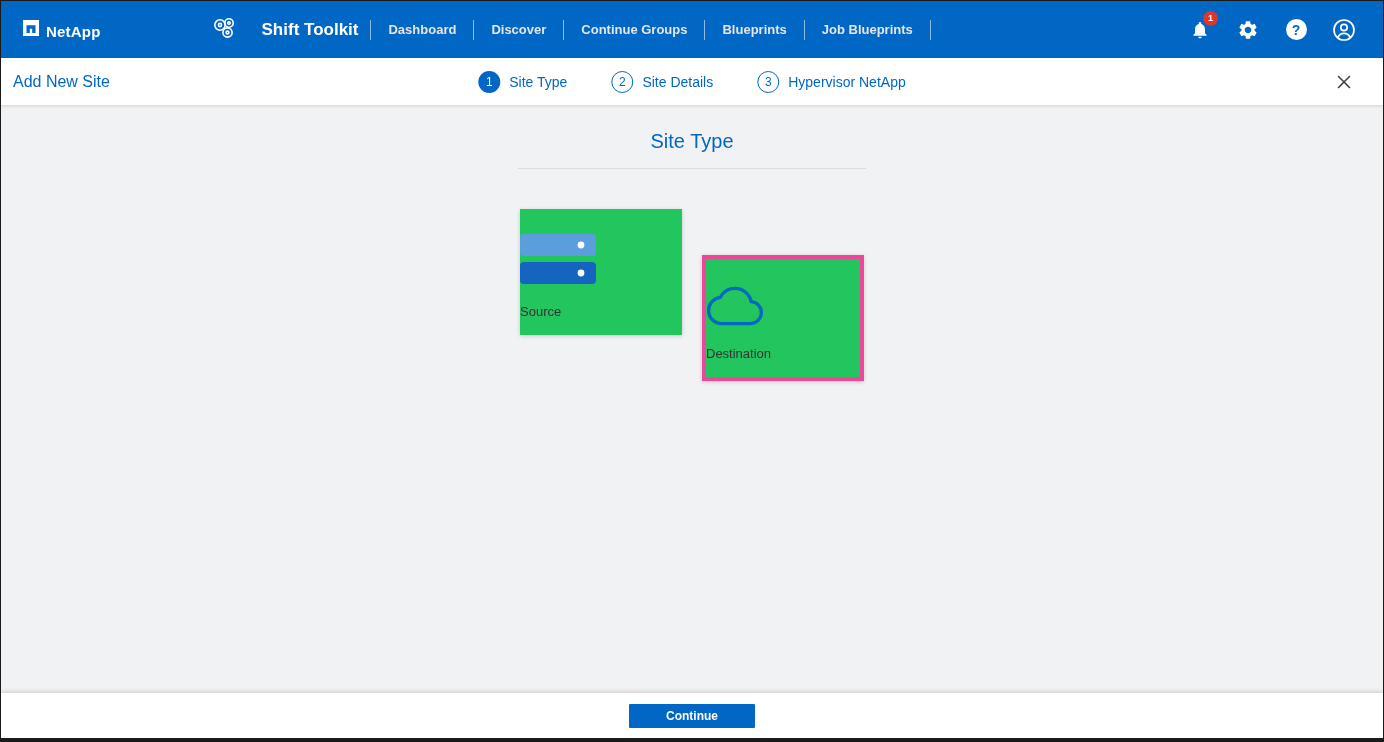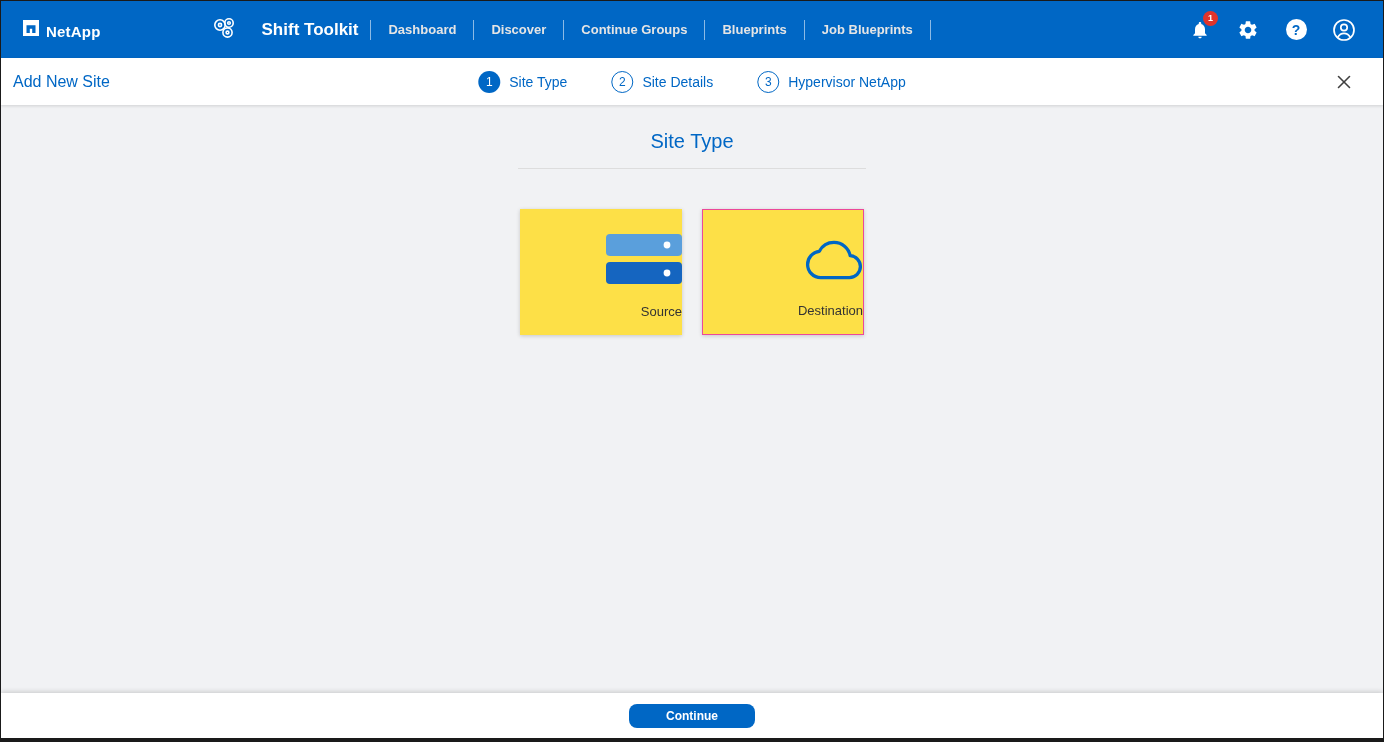--- a/index.html
+++ b/index.html
@@ -166,29 +166,30 @@
     border-top: 1px solid #ddd;
   }
   .cards {
     margin-top: 40px;
     display: flex;
     gap: 20px;
   }
   .card {
     width: 162px;
     height: 126px;
-    background: #fde047;
+    background: #22c55e;
     box-shadow: 0 1px 4px rgba(0,0,0,.18);
     display: flex;
     flex-direction: column;
-    align-items: flex-end;
+    align-items: flex-start;
     cursor: pointer;
   }
   .card.selected {
-    border: 1px solid #ec4899;
+    border: 4px solid #ec4899;
+    margin-top: 46px;
   }
   .card-icon {
     flex: 1 1 auto;
     display: flex;
     align-items: center;
     justify-content: center;
     padding-top: 6px;
   }
   .card-label {
     font-size: 13px;
@@ -205,21 +206,21 @@
     align-items: center;
     justify-content: center;
     z-index: 5;
   }
   .continue-btn {
     width: 126px;
     height: 24px;
     background: #0067C5;
     color: #fff;
     border: none;
-    border-radius: 8px;
+    border-radius: 1px;
     font-family: "Liberation Sans", sans-serif;
     font-size: 12px;
     font-weight: bold;
     cursor: pointer;
   }
 </style>
 </head>
 <body>
 
 <div class="app">

